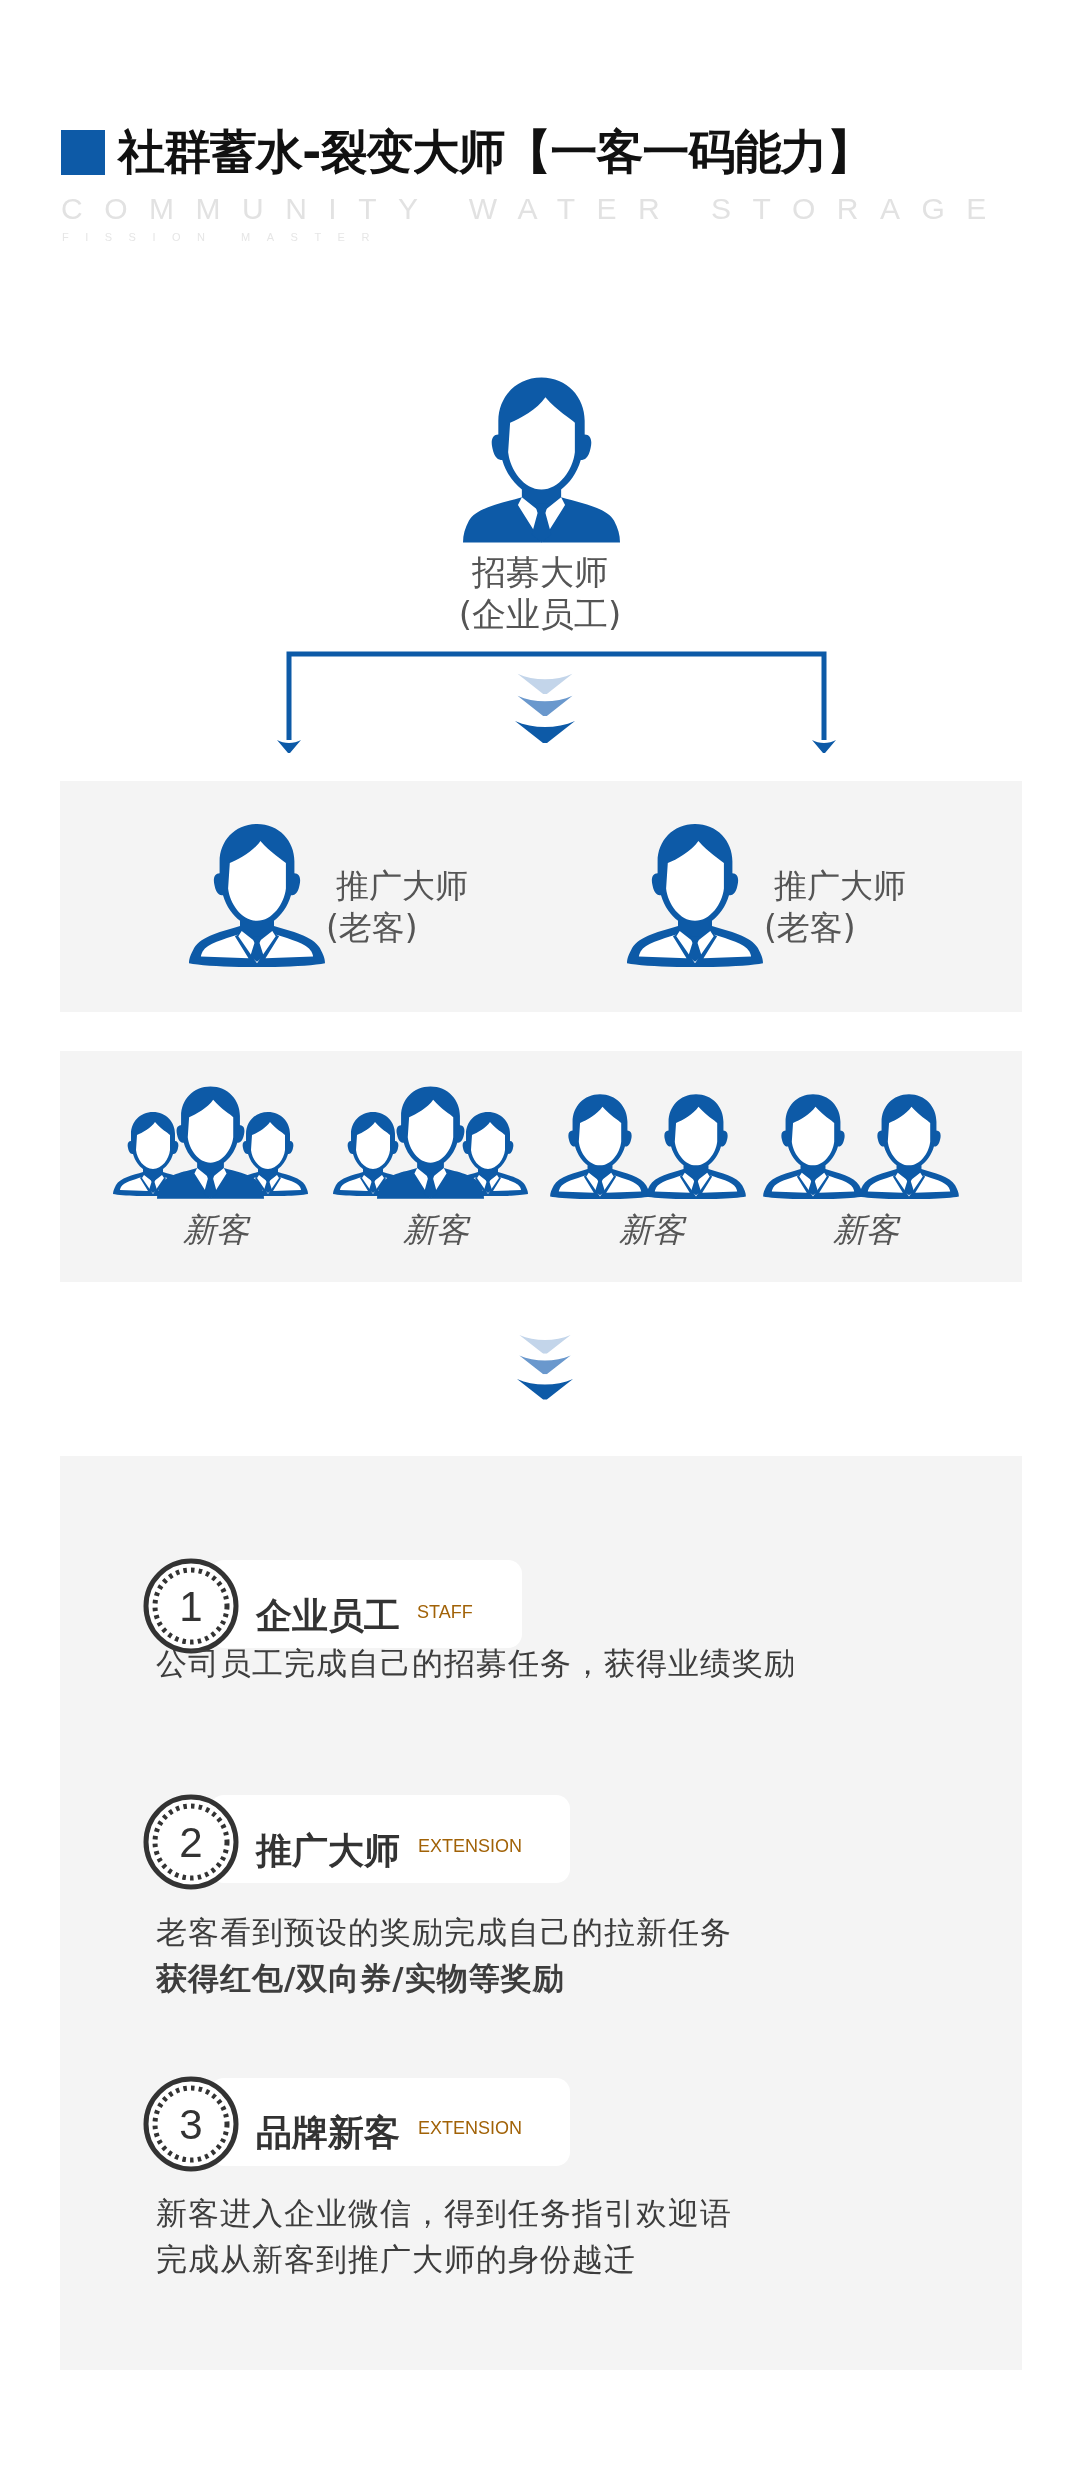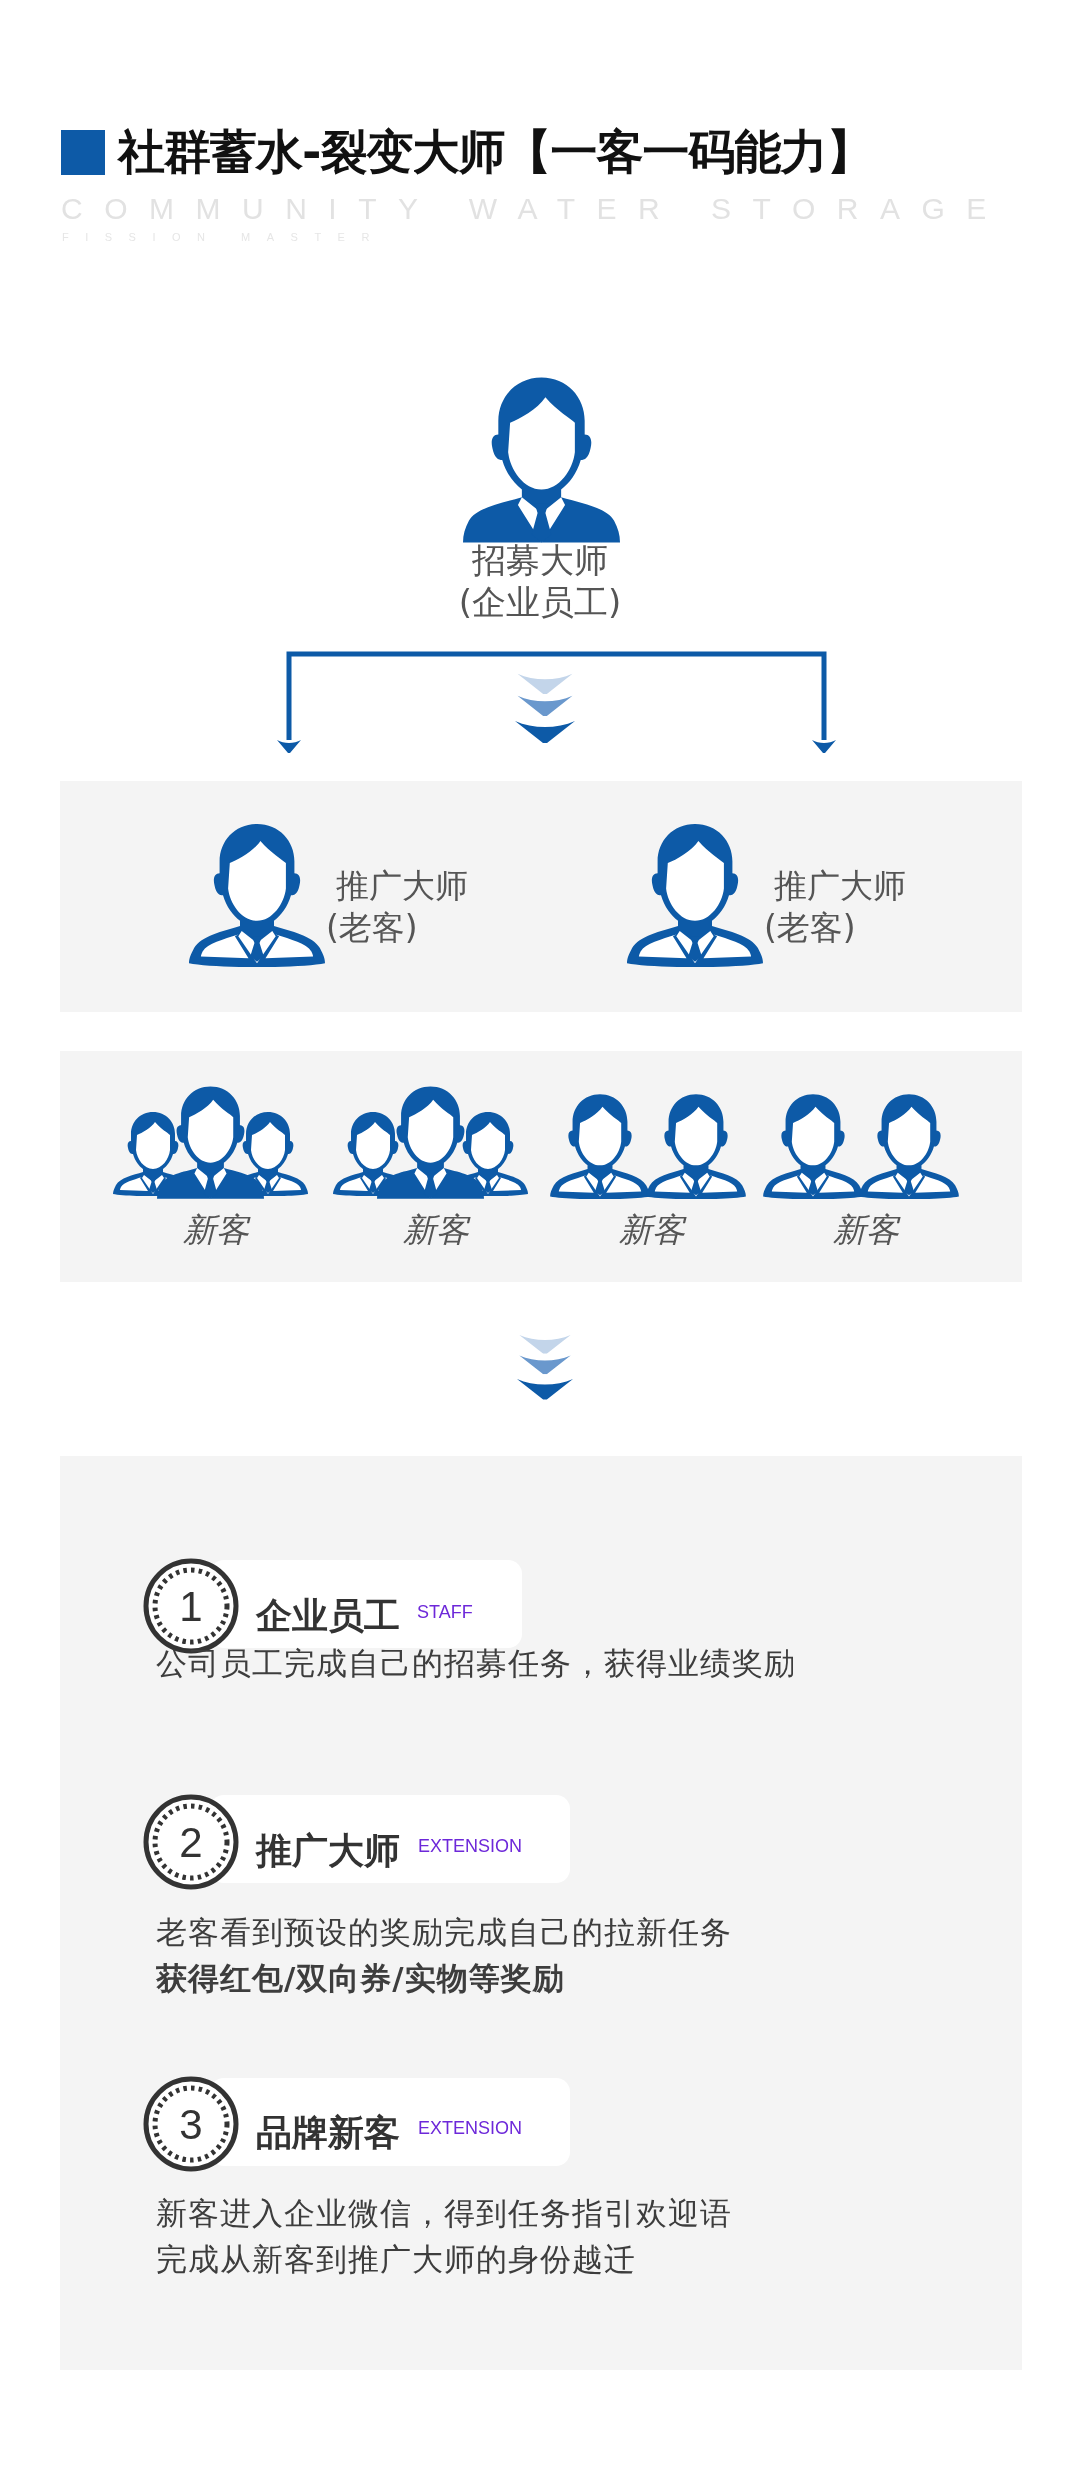--- a/index.html
+++ b/index.html
@@ -26,21 +26,21 @@
     letter-spacing: 16.5px; color: #e6e6e6; white-space: nowrap; line-height: 12px;
   }
 
   
   svg.person { display: block; overflow: visible; }
 
   
   .recruiter-icon { left: 463px; top: 375px; width: 157px; height: 168px; }
   .recruiter-label {
     left: 390px; width: 300px; text-align: center; font-size: 34px; color: #555555;
-    line-height: 40px; white-space: nowrap;
+    line-height: 40px; white-space: nowrap; margin-top: 12px;
   }
 
   
   .connector { left: 0; top: 640px; width: 1080px; height: 130px; }
 
   
   .panel { background: #f4f4f4; left: 60px; width: 962px; }
   .panel-promoters { top: 781px; height: 231px; }
   .panel-newcustomers { top: 1051px; height: 231px; }
   .panel-steps { top: 1456px; height: 914px; }
@@ -53,21 +53,21 @@
 
   
   .step-circle { left: 142px; width: 98px; height: 98px; }
   .step-pill {
     background: #ffffff; border-radius: 14px; height: 88px; left: 210px;
   }
   .step-title {
     left: 256px; font-size: 36px; font-weight: bold; color: #333333; line-height: 44px; white-space: nowrap; margin-top: 12px;
   }
   .step-sub {
-    font-family: "Liberation Sans", sans-serif; font-size: 18px; color: #6d28d9; line-height: 20px; white-space: nowrap;
+    font-family: "Liberation Sans", sans-serif; font-size: 18px; color: #a16207; line-height: 20px; white-space: nowrap;
   }
   .step-desc {
     left: 156px; font-size: 31px; color: #3d3d3d; line-height: 46px; white-space: nowrap; letter-spacing: 1px;
   }
 </style>
 </head>
 <body>
 
 <svg width="0" height="0" style="position:absolute">
   <defs>

